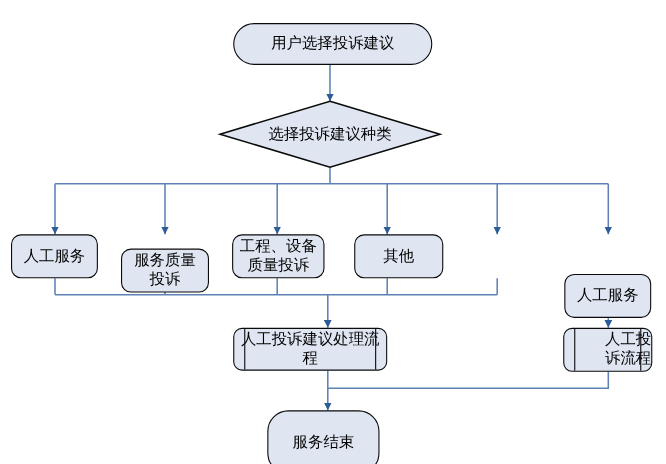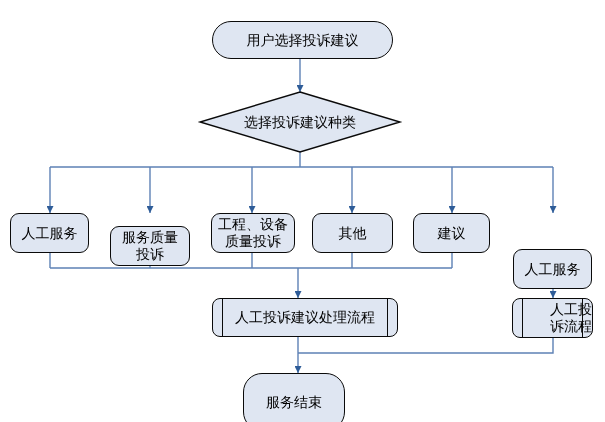--- a/index.html
+++ b/index.html
@@ -23,24 +23,24 @@
     text-align:center;font-size:14px;line-height:17px;
     white-space:pre-line;
   }
   .label-only{position:absolute;display:flex;align-items:center;justify-content:center;
     text-align:center;font-size:14px;line-height:17px;}
   .terminator-start{left:212px;top:21px;width:181px;height:38px;border-radius:19px;}
   .decision-label{left:200px;top:92px;width:200px;height:60px;}
   .branch-1{left:10px; top:213px;width:79px;height:40px;border-radius:9px;}
   .branch-2{left:110px;top:226px;width:80px;height:40px;border-radius:9px;}
   .branch-3{left:211px;top:213px;width:84px;height:40px;border-radius:9px;}
-  .branch-4{left:312px;top:213px;width:81px;height:40px;border-radius:9px;}
+  .branch-4{left:322px;top:213px;width:81px;height:40px;border-radius:9px;}
   .branch-5{left:413px;top:213px;width:77px;height:40px;border-radius:9px;}
   .branch-6{left:513px;top:213px;width:79px;height:40px;border-radius:9px;margin-top:36px;}
-  .process-main{left:212px;top:298px;width:186px;height:39px;border-radius:8px;}
+  .process-main{left:212px;top:298px;width:140px;height:39px;border-radius:8px;}
   .process-manual{left:512px;top:298px;width:81px;height:40px;border-radius:8px;justify-content:flex-end;}
   .terminator-end{left:243px;top:373px;width:102px;height:58px;border-radius:19px;}
   .subbar{position:absolute;top:0;bottom:0;width:0;border-left:1.4px solid var(--node-border,#000);}
   .subbar.l{left:9px;}
   .subbar.r{right:9px;}
 </style>
 </head>
 <body>
 
 <div class="canvas">
@@ -91,23 +91,20 @@
     <span>服务质量
 投诉</span>
   </div>
   <div class="node branch-3">
     <span>工程、设备
 质量投诉</span>
   </div>
   <div class="node branch-4">
     <span>其他</span>
   </div>
-  <div class="node branch-5">
-    <span>建议</span>
-  </div>
   <div class="node branch-6">
     <span>人工服务</span>
   </div>
 
   <div class="node process-main">
     <span class="subbar l"></span>
     <span class="subbar r"></span>
     <span>人工投诉建议处理流程</span>
   </div>
 

